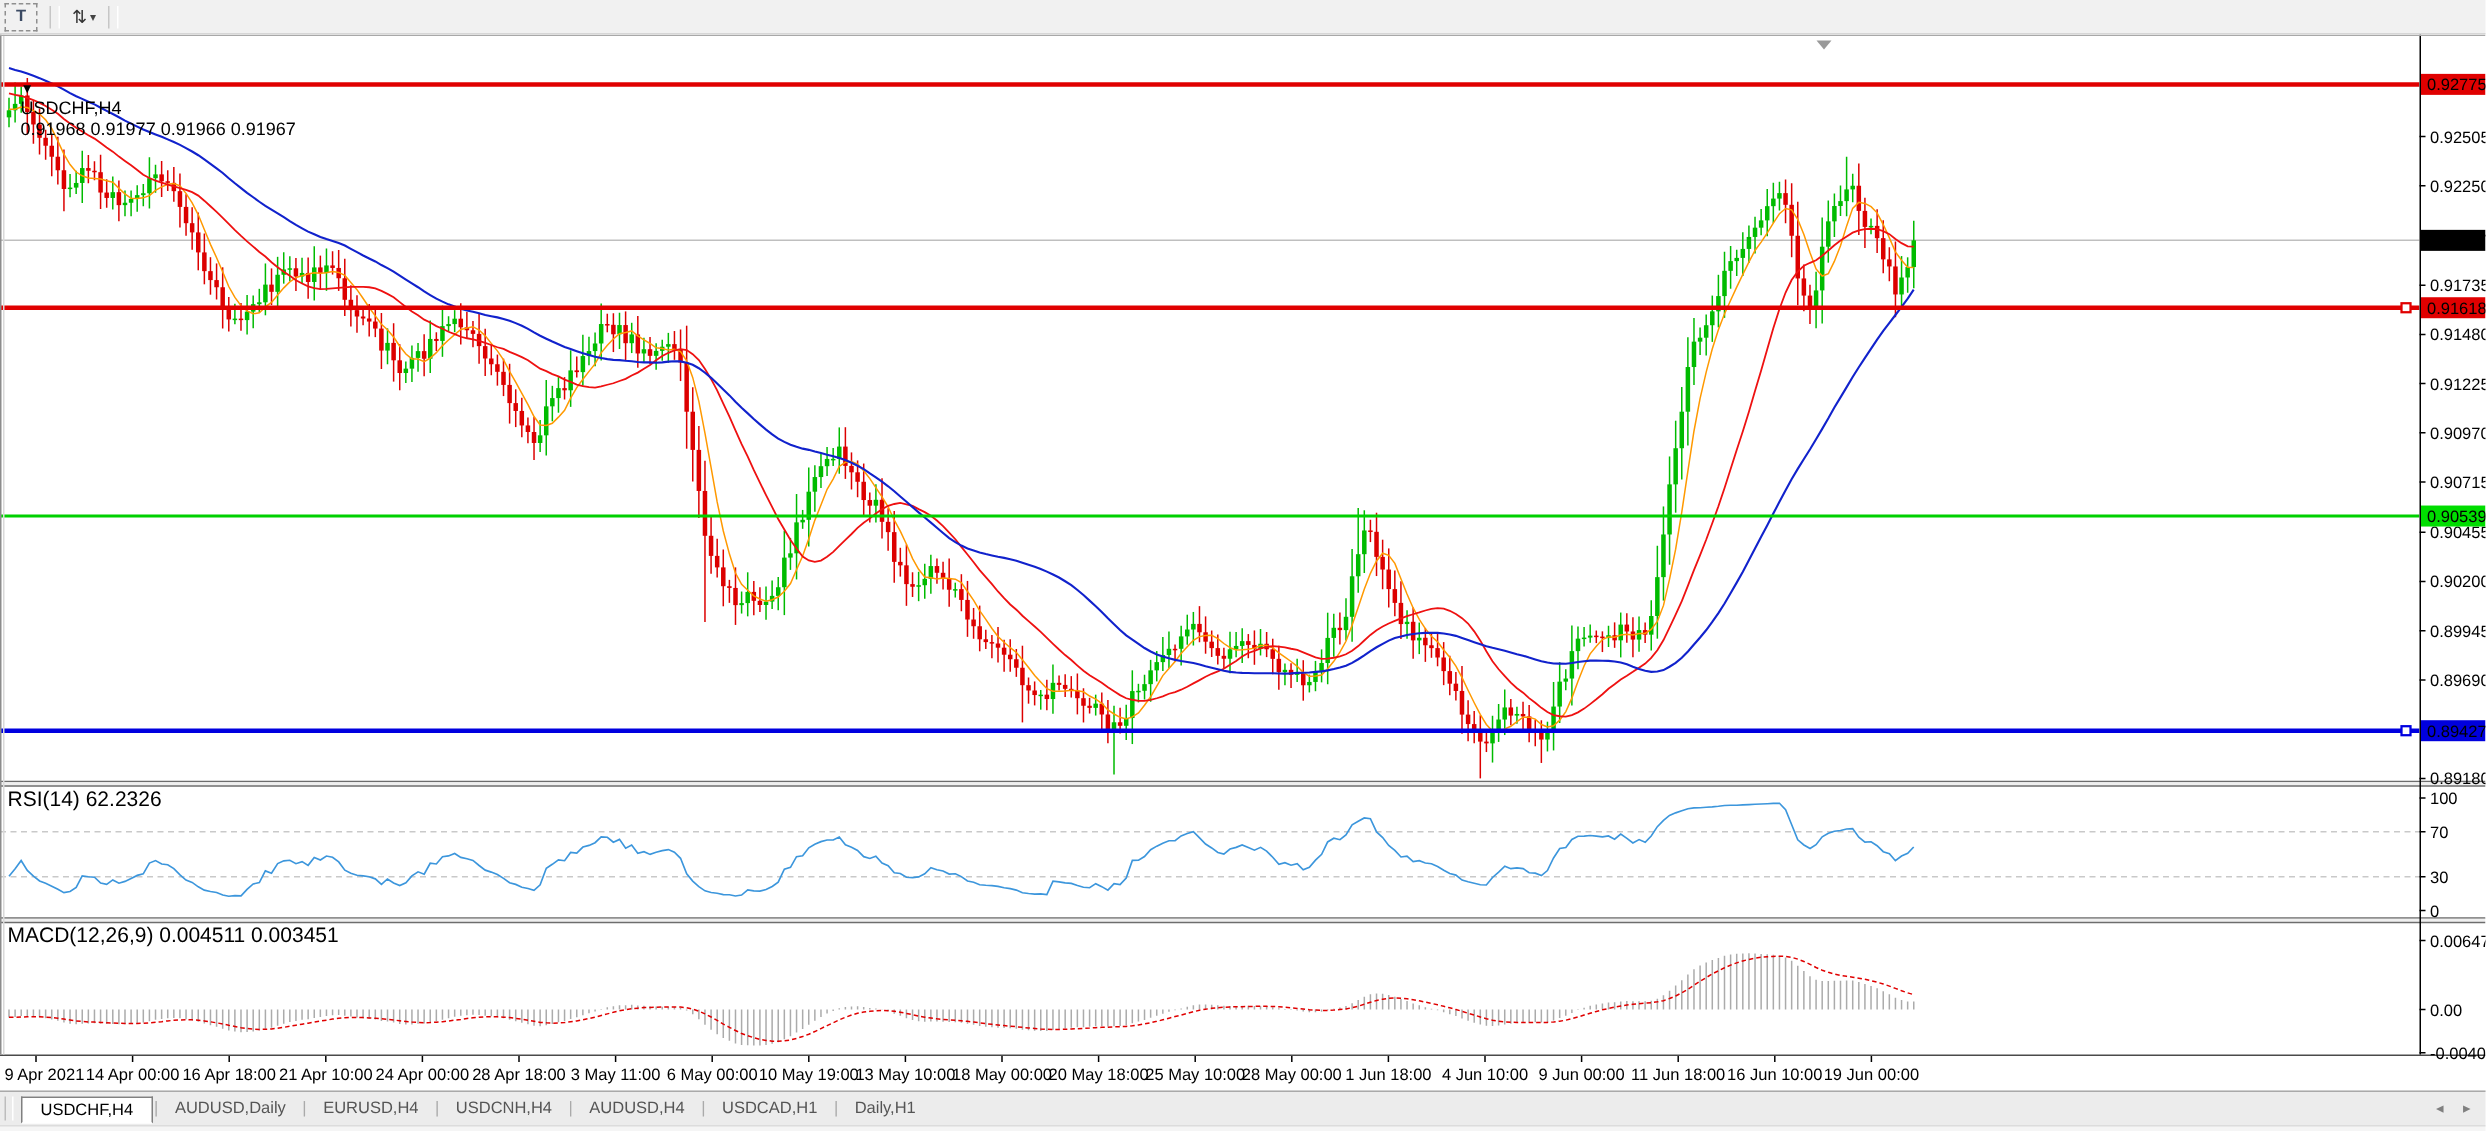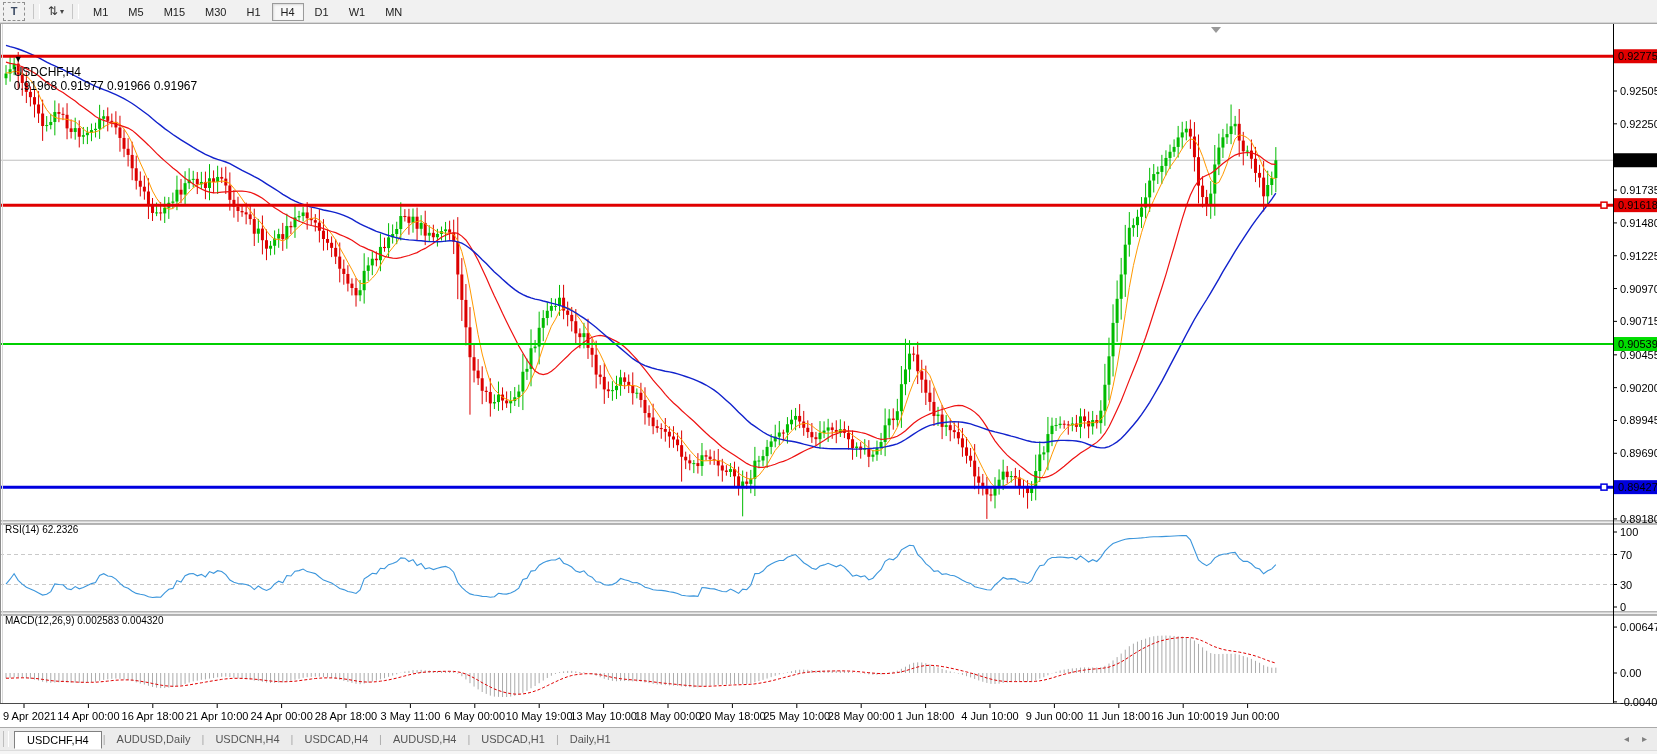--- a/index.html
+++ b/index.html
@@ -26,21 +26,21 @@
   #sync-btn .caret{font-size:8px;color:#444;}
   .tf-btn{
     font:11px "Liberation Sans",sans-serif;color:#222;background:transparent;
     border:1px solid transparent;padding:2px 8px;margin:0 1px;cursor:default;
   }
   .tf-btn.active{border:1px solid #9b9b9b;background:#f8f8f8;
     box-shadow:inset 1px 1px 2px #d8d8d8;}
   
   #chart-svg{position:absolute;top:23px;left:0;background:#fff;}
   #chart-svg text{font-family:"Liberation Sans",sans-serif;font-size:11px;fill:#000;}
-  .overlay{position:absolute;z-index:5;font-size:10px;color:#000;white-space:pre;}
+  .overlay{position:absolute;z-index:5;font-size:14px;color:#000;white-space:pre;}
   #chart-title{top:37px;left:7px;font-size:12px;}
   #chart-title .menu-arrow{font-size:9px;color:#000;margin-right:5px;}
   #chart-title .sym{margin-right:10px;}
   #rsi-label{top:524px;left:5px;}
   #macd-label{top:615px;left:5px;}
   
   #tabbar{
     position:absolute;top:727px;left:0;width:1657px;height:23px;
     background:#ececec;border-top:1px solid #a9a9a9;
     display:flex;align-items:center;box-sizing:border-box;font-size:11px;color:#555;
@@ -61,21 +61,20 @@
 <body>
 
 <div id="toolbar">
   <div id="text-tool">T</div>
   <div class="grip"></div>
   <div id="sync-btn">
     <span>⇅</span>
     <span class="caret">▾</span>
   </div>
   <div class="grip"></div>
-  <div id="tf-buttons"><button class="tf-btn">M1</button><button class="tf-btn">M5</button><button class="tf-btn">M15</button><button class="tf-btn">M30</button><button class="tf-btn">H1</button><button class="tf-btn active">H4</button><button class="tf-btn">D1</button><button class="tf-btn">W1</button><button class="tf-btn">MN</button></div>
 </div>
 
 <svg id="chart-svg" width="1657" height="704">
     <defs>
       <clipPath id="clipMain">
         <rect x="0" y="0" width="1613" height="497"></rect>
       </clipPath>
       <clipPath id="clipRsi">
         <rect x="0" y="501" width="1613" height="87"></rect>
       </clipPath>
@@ -1151,32 +1150,32 @@
       <text x="1247.6000000000001" y="697" text-anchor="middle">19 Jun 00:00</text>
     </g>
   </svg>
 
 <div class="overlay" id="chart-title">
   <span class="menu-arrow">▼</span>
   <span class="sym">USDCHF,H4</span>
   <span>0.91968 0.91977 0.91966 0.91967</span>
 </div>
 <div class="overlay" id="rsi-label">RSI(14) 62.2326</div>
-<div class="overlay" id="macd-label">MACD(12,26,9) 0.002583 0.004320</div>
+<div class="overlay" id="macd-label">MACD(12,26,9) 0.004511 0.003451</div>
 
 <div id="tabbar">
   <div class="tab-grip"></div>
   <div id="tabs-container" style="display:flex;align-items:center;">
       <div class="tab active">USDCHF,H4</div>
       <span class="tab-sep">|</span>
       <div class="tab">AUDUSD,Daily</div>
       <span class="tab-sep">|</span>
+      <div class="tab">EURUSD,H4</div>
+      <span class="tab-sep">|</span>
       <div class="tab">USDCNH,H4</div>
-      <span class="tab-sep">|</span>
-      <div class="tab">USDCAD,H4</div>
       <span class="tab-sep">|</span>
       <div class="tab">AUDUSD,H4</div>
       <span class="tab-sep">|</span>
       <div class="tab">USDCAD,H1</div>
       <span class="tab-sep">|</span>
       <div class="tab">Daily,H1</div>
     </div>
   <span class="tab-scroll" id="tab-scroll-left">◂</span>
   <span class="tab-scroll" id="tab-scroll-right">▸</span>
 </div>

